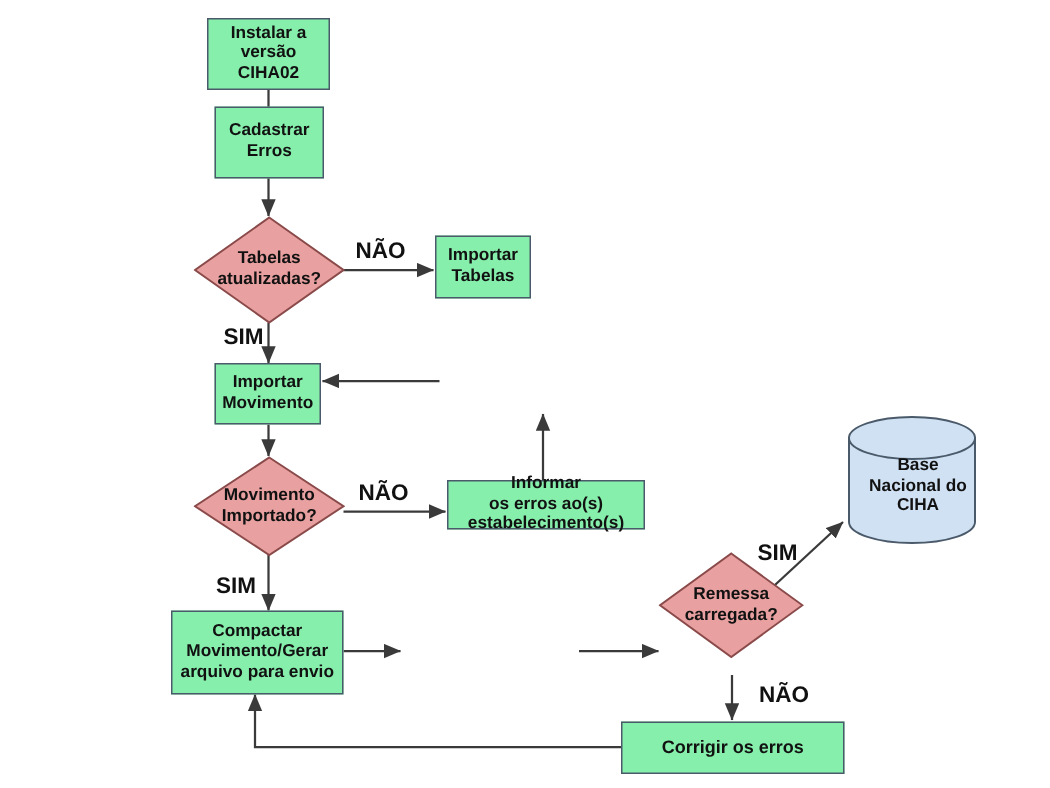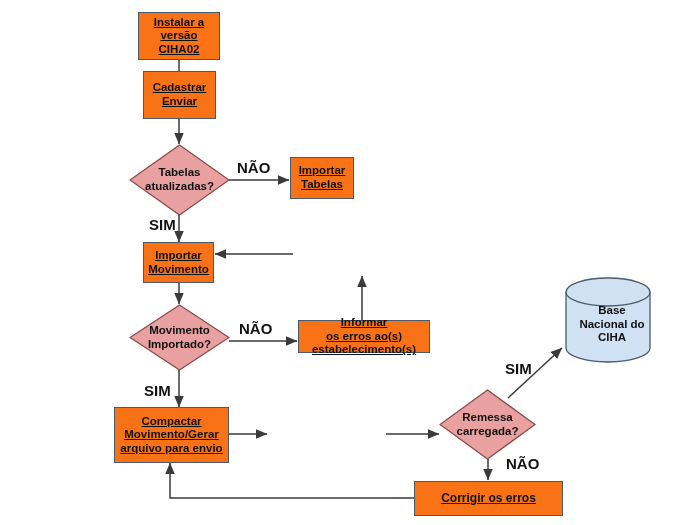--- a/index.html
+++ b/index.html
@@ -33,24 +33,23 @@
     box-sizing: border-box;
     display: flex;
     align-items: center;
     justify-content: center;
     text-align: center;
     font-weight: bold;
     color: #111111;
     line-height: 1.18;
   }
   .process {
-    background: #f97316;
+    background: #86efac;
     border: 1.3px solid #4a5a6a;
     font-size: 11.5px;
-    text-decoration: underline;
   }
   .dashed-note {
     background: #f6f6f6;
     border: 1.6px dashed #3a3a3a;
     font-size: 11px;
     font-weight: bold;
     color: #111111;
   }
   .diamond-wrap {
     position: absolute;
@@ -154,21 +153,21 @@
     <div>
       <span class="txt-line">Instalar a</span>
       <span class="txt-line">versão</span>
       <span class="txt-line">CIHA02</span>
     </div>
   </div>
 
   <div class="node process" style="left:143px; top:71px; width:73px; height:48px;">
     <div>
       <span class="txt-line">Cadastrar</span>
-      <span class="txt-line">Enviar</span>
+      <span class="txt-line">Erros</span>
     </div>
   </div>
 
   <div class="diamond-wrap" style="left:129px; top:144px; width:101px; height:72px;">
     <svg width="101" height="72" viewBox="0 0 101 72" xmlns="http://www.w3.org/2000/svg">
       <polygon points="50.5,1 100,36 50.5,71 1,36" fill="#e8a0a0" stroke="#8a4a4a" stroke-width="1.3"></polygon>
     </svg>
     <div class="diamond-label">
       <div>
         <span class="txt-line">Tabelas</span>
@@ -228,21 +227,21 @@
 
   <div class="node process" style="left:114px; top:407px; width:115px; height:56px;">
     <div>
       <span class="txt-line">Compactar</span>
       <span class="txt-line">Movimento/Gerar</span>
       <span class="txt-line">arquivo para envio</span>
     </div>
   </div>
 
 
-  <div class="diamond-wrap" style="left:439px; top:389px; width:97px; height:71px;">
+  <div class="diamond-wrap" style="left:439px; top:368px; width:97px; height:71px;">
     <svg width="97" height="71" viewBox="0 0 97 71" xmlns="http://www.w3.org/2000/svg">
       <polygon points="48.5,1 96,35.5 48.5,70 1,35.5" fill="#e8a0a0" stroke="#8a4a4a" stroke-width="1.3"></polygon>
     </svg>
     <div class="diamond-label">
       <div>
         <span class="txt-line">Remessa</span>
         <span class="txt-line">carregada?</span>
       </div>
     </div>
   </div>

